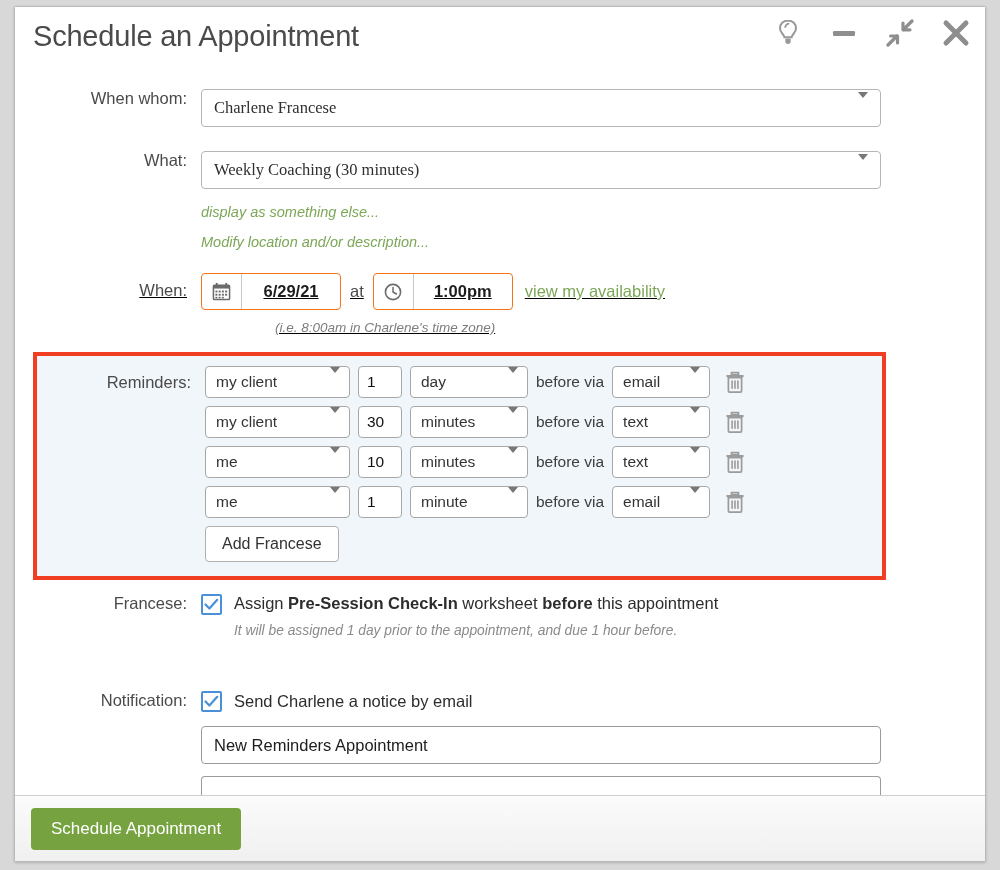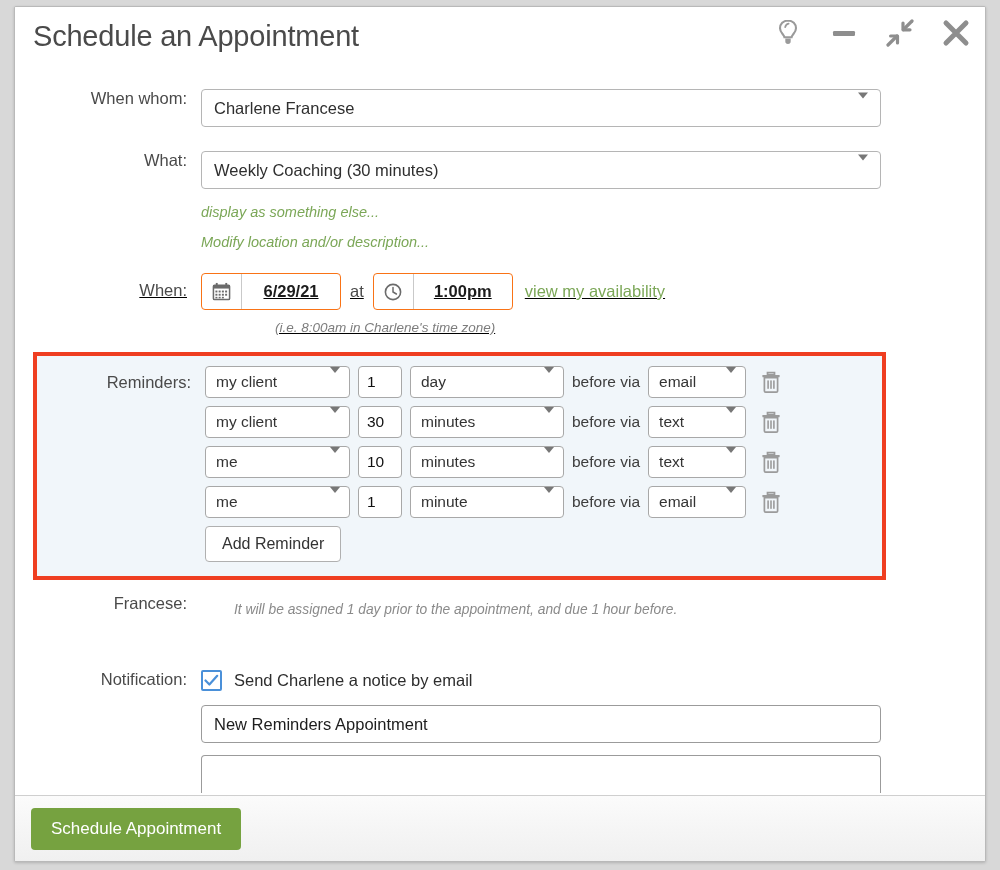--- a/index.html
+++ b/index.html
@@ -79,20 +79,21 @@
     height: 38px;
     border: 1px solid #b5b5b5;
     border-radius: 4px;
     background: #fff;
     display: flex;
     align-items: center;
     padding: 0 12px;
     font-size: 16.5px;
     color: #2f2f2f;
     cursor: pointer;
+    font-family: Liberation Serif, serif;
   }
   .big-select .caret {
     position: absolute;
     right: 12px; top: 50%;
     transform: translateY(-50%);
   }
   .caret-tri {
     width: 0; height: 0;
     border-left: 5px solid transparent;
     border-right: 5px solid transparent;
@@ -179,21 +180,21 @@
     background: #fff;
     display: flex;
     align-items: center;
     padding: 0 26px 0 10px;
     font-size: 15.5px;
     color: #333;
     cursor: pointer;
   }
   .sel .caret { position: absolute; right: 9px; top: 50%; transform: translateY(-50%); }
   .sel-who { width: 145px; }
-  .sel-unit { width: 154px; }
+  .sel-unit { width: 118px; }
   .sel-via { width: 98px; }
   .num-box {
     width: 44px; height: 32px;
     border: 1px solid #a8a8a8;
     border-radius: 4px;
     background: #fff;
     display: flex; align-items: center;
     padding-left: 8px;
     font-size: 15.5px;
     color: #111;
@@ -538,26 +539,36 @@
             <path d="M4.4 7.6 h13.2 v13.4 a1.2 1.2 0 0 1 -1.2 1.2 h-10.8 a1.2 1.2 0 0 1 -1.2 -1.2 Z" fill="none" stroke="#9b9b9b" stroke-width="1.7"></path>
             <g fill="#9b9b9b">
               <rect x="7.3" y="10.4" width="1.6" height="8.4"></rect>
               <rect x="10.2" y="10.4" width="1.6" height="8.4"></rect>
               <rect x="13.1" y="10.4" width="1.6" height="8.4"></rect>
             </g>
           </svg>
         </div>
       </div>
 
-      <button class="add-reminder">Add Reminder</button>
+      <button class="add-reminder">Add Francese</button>
     </div>
 
     <div class="row" style="margin-top:14px;">
       <div class="label">Francese:</div>
       <div>
+        <div style="display:flex; align-items:flex-start;">
+          <div class="cbx">
+            <svg width="15" height="13" viewBox="0 0 15 13">
+              <path d="M1.5 6.5 L5.4 10.5 L13.2 1.8" fill="none" stroke="#4a90d9" stroke-width="2.2" stroke-linecap="round" stroke-linejoin="round"></path>
+            </svg>
+          </div>
+          <div class="cbx-text">
+            <span>Assign </span><b>Pre-Session Check-In</b><span> worksheet </span><b>before</b><span> this appointment</span>
+          </div>
+        </div>
         <div style="margin-top:6px; padding-left:33px;">
           <span class="sub-note">It will be assigned 1 day prior to the appointment, and due 1 hour before.</span>
         </div>
       </div>
     </div>
 
     <div class="row" style="margin-top:52px;">
       <div class="label">Notification:</div>
       <div>
         <div style="display:flex; align-items:center;">

